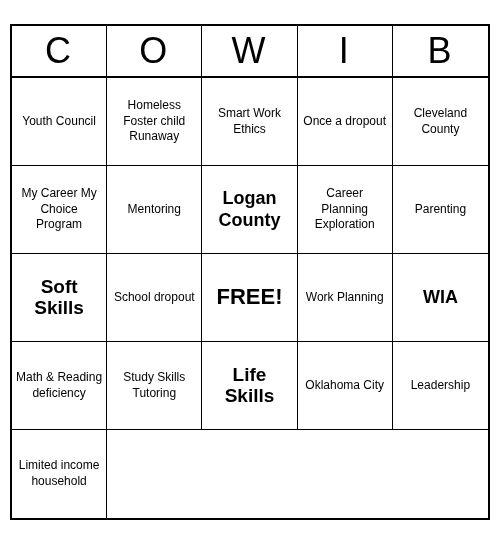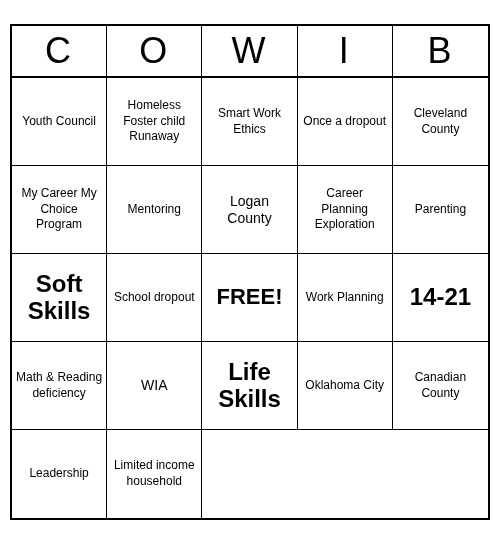--- a/index.html
+++ b/index.html
@@ -63,28 +63,28 @@
 
     .bingo-cell:nth-child(5n) {
       border-right: none;
     }
 
     .bingo-cell:nth-child(n+21) {
       border-bottom: none;
     }
 
     .bingo-cell.large-text {
-      font-size: 24px;
+      font-size: 19px;
       font-weight: bold;
       line-height: 1.1;
     }
 
     .bingo-cell.medium-text {
-      font-size: 14px;
-      font-weight: normal;
+      font-size: 18px;
+      font-weight: bold;
       line-height: 1.2;
     }
 
     .bingo-cell.free-cell {
       font-size: 22px;
       font-weight: bold;
       text-align: center;
     }
   </style>
 </head>
@@ -106,22 +106,21 @@
       <div class="bingo-cell">Cleveland County</div>
       <div class="bingo-cell">My Career My Choice Program</div>
       <div class="bingo-cell">Mentoring</div>
       <div class="bingo-cell medium-text">Logan County</div>
       <div class="bingo-cell">Career Planning Exploration</div>
       <div class="bingo-cell">Parenting</div>
       <div class="bingo-cell large-text">Soft Skills</div>
       <div class="bingo-cell">School dropout</div>
       <div class="bingo-cell free-cell">FREE!</div>
       <div class="bingo-cell">Work Planning</div>
-      <div class="bingo-cell large-text">14-21</div>
+      <div class="bingo-cell medium-text">WIA</div>
       <div class="bingo-cell">Math &amp; Reading deficiency</div>
-      <div class="bingo-cell medium-text">WIA</div>
+      <div class="bingo-cell">Study Skills Tutoring</div>
       <div class="bingo-cell large-text">Life Skills</div>
       <div class="bingo-cell">Oklahoma City</div>
-      <div class="bingo-cell">Canadian County</div>
       <div class="bingo-cell">Leadership</div>
       <div class="bingo-cell">Limited income household</div>
     </div>
 </div>
 
 </body></html>

